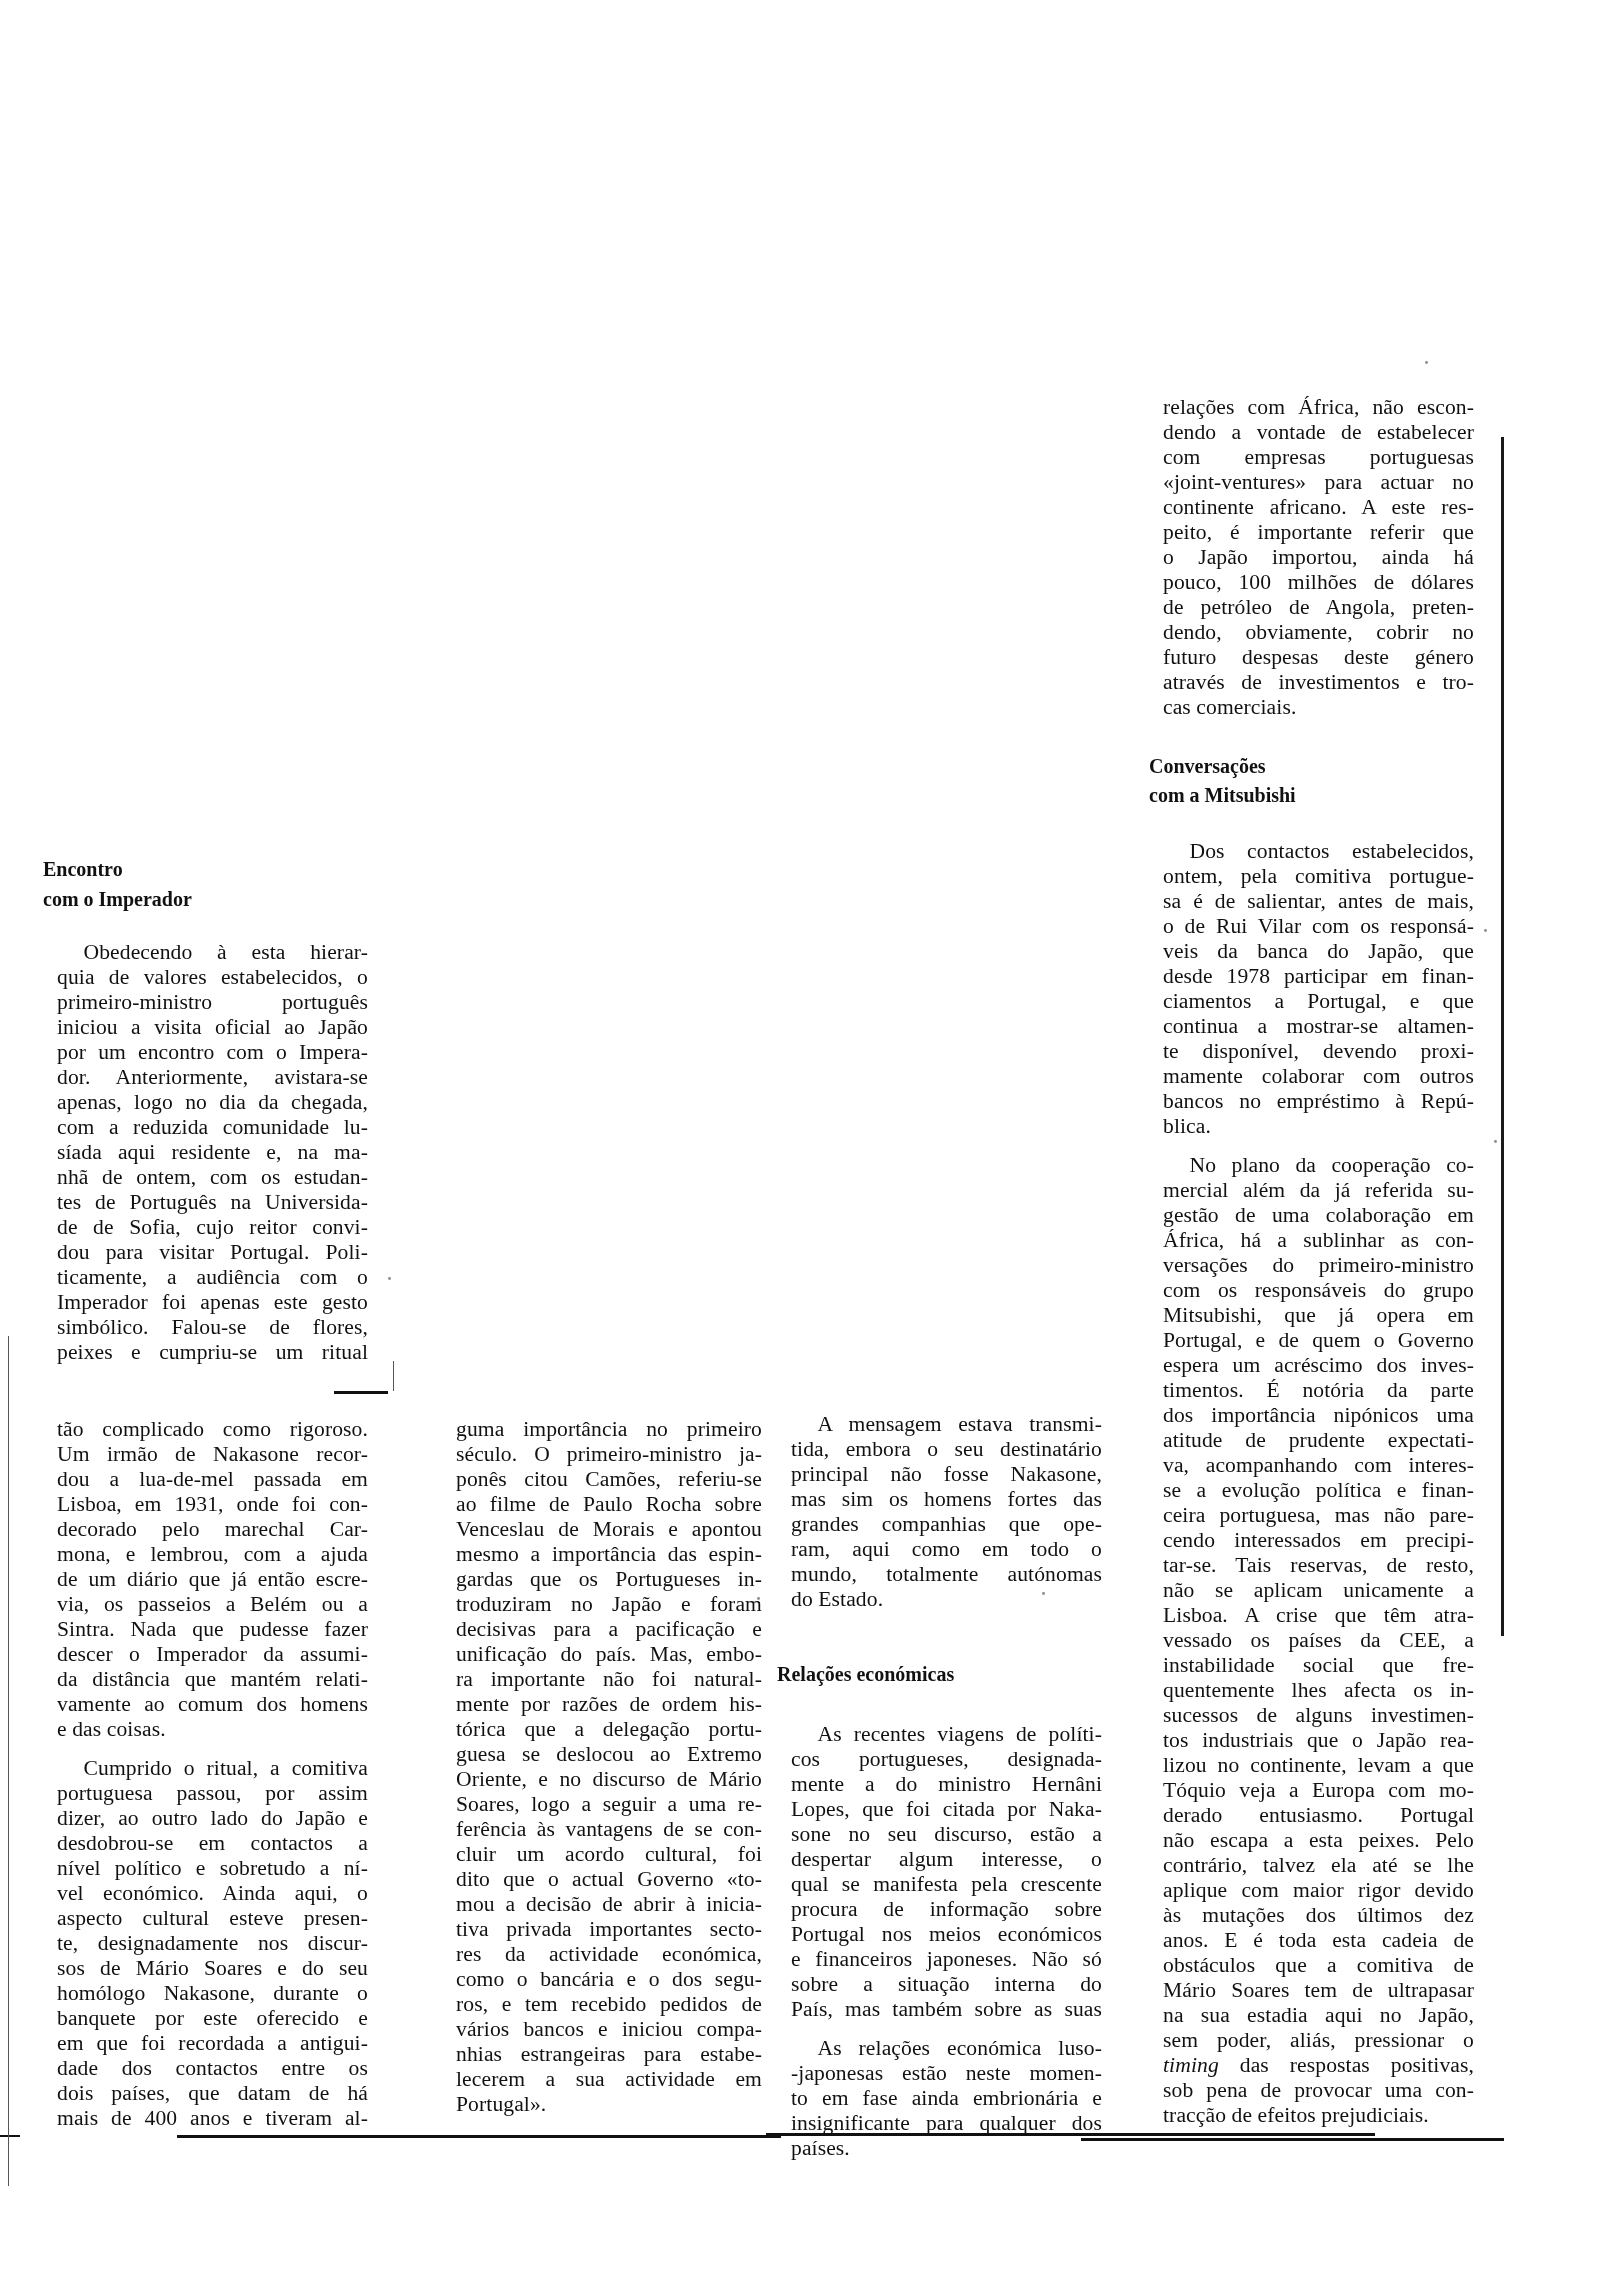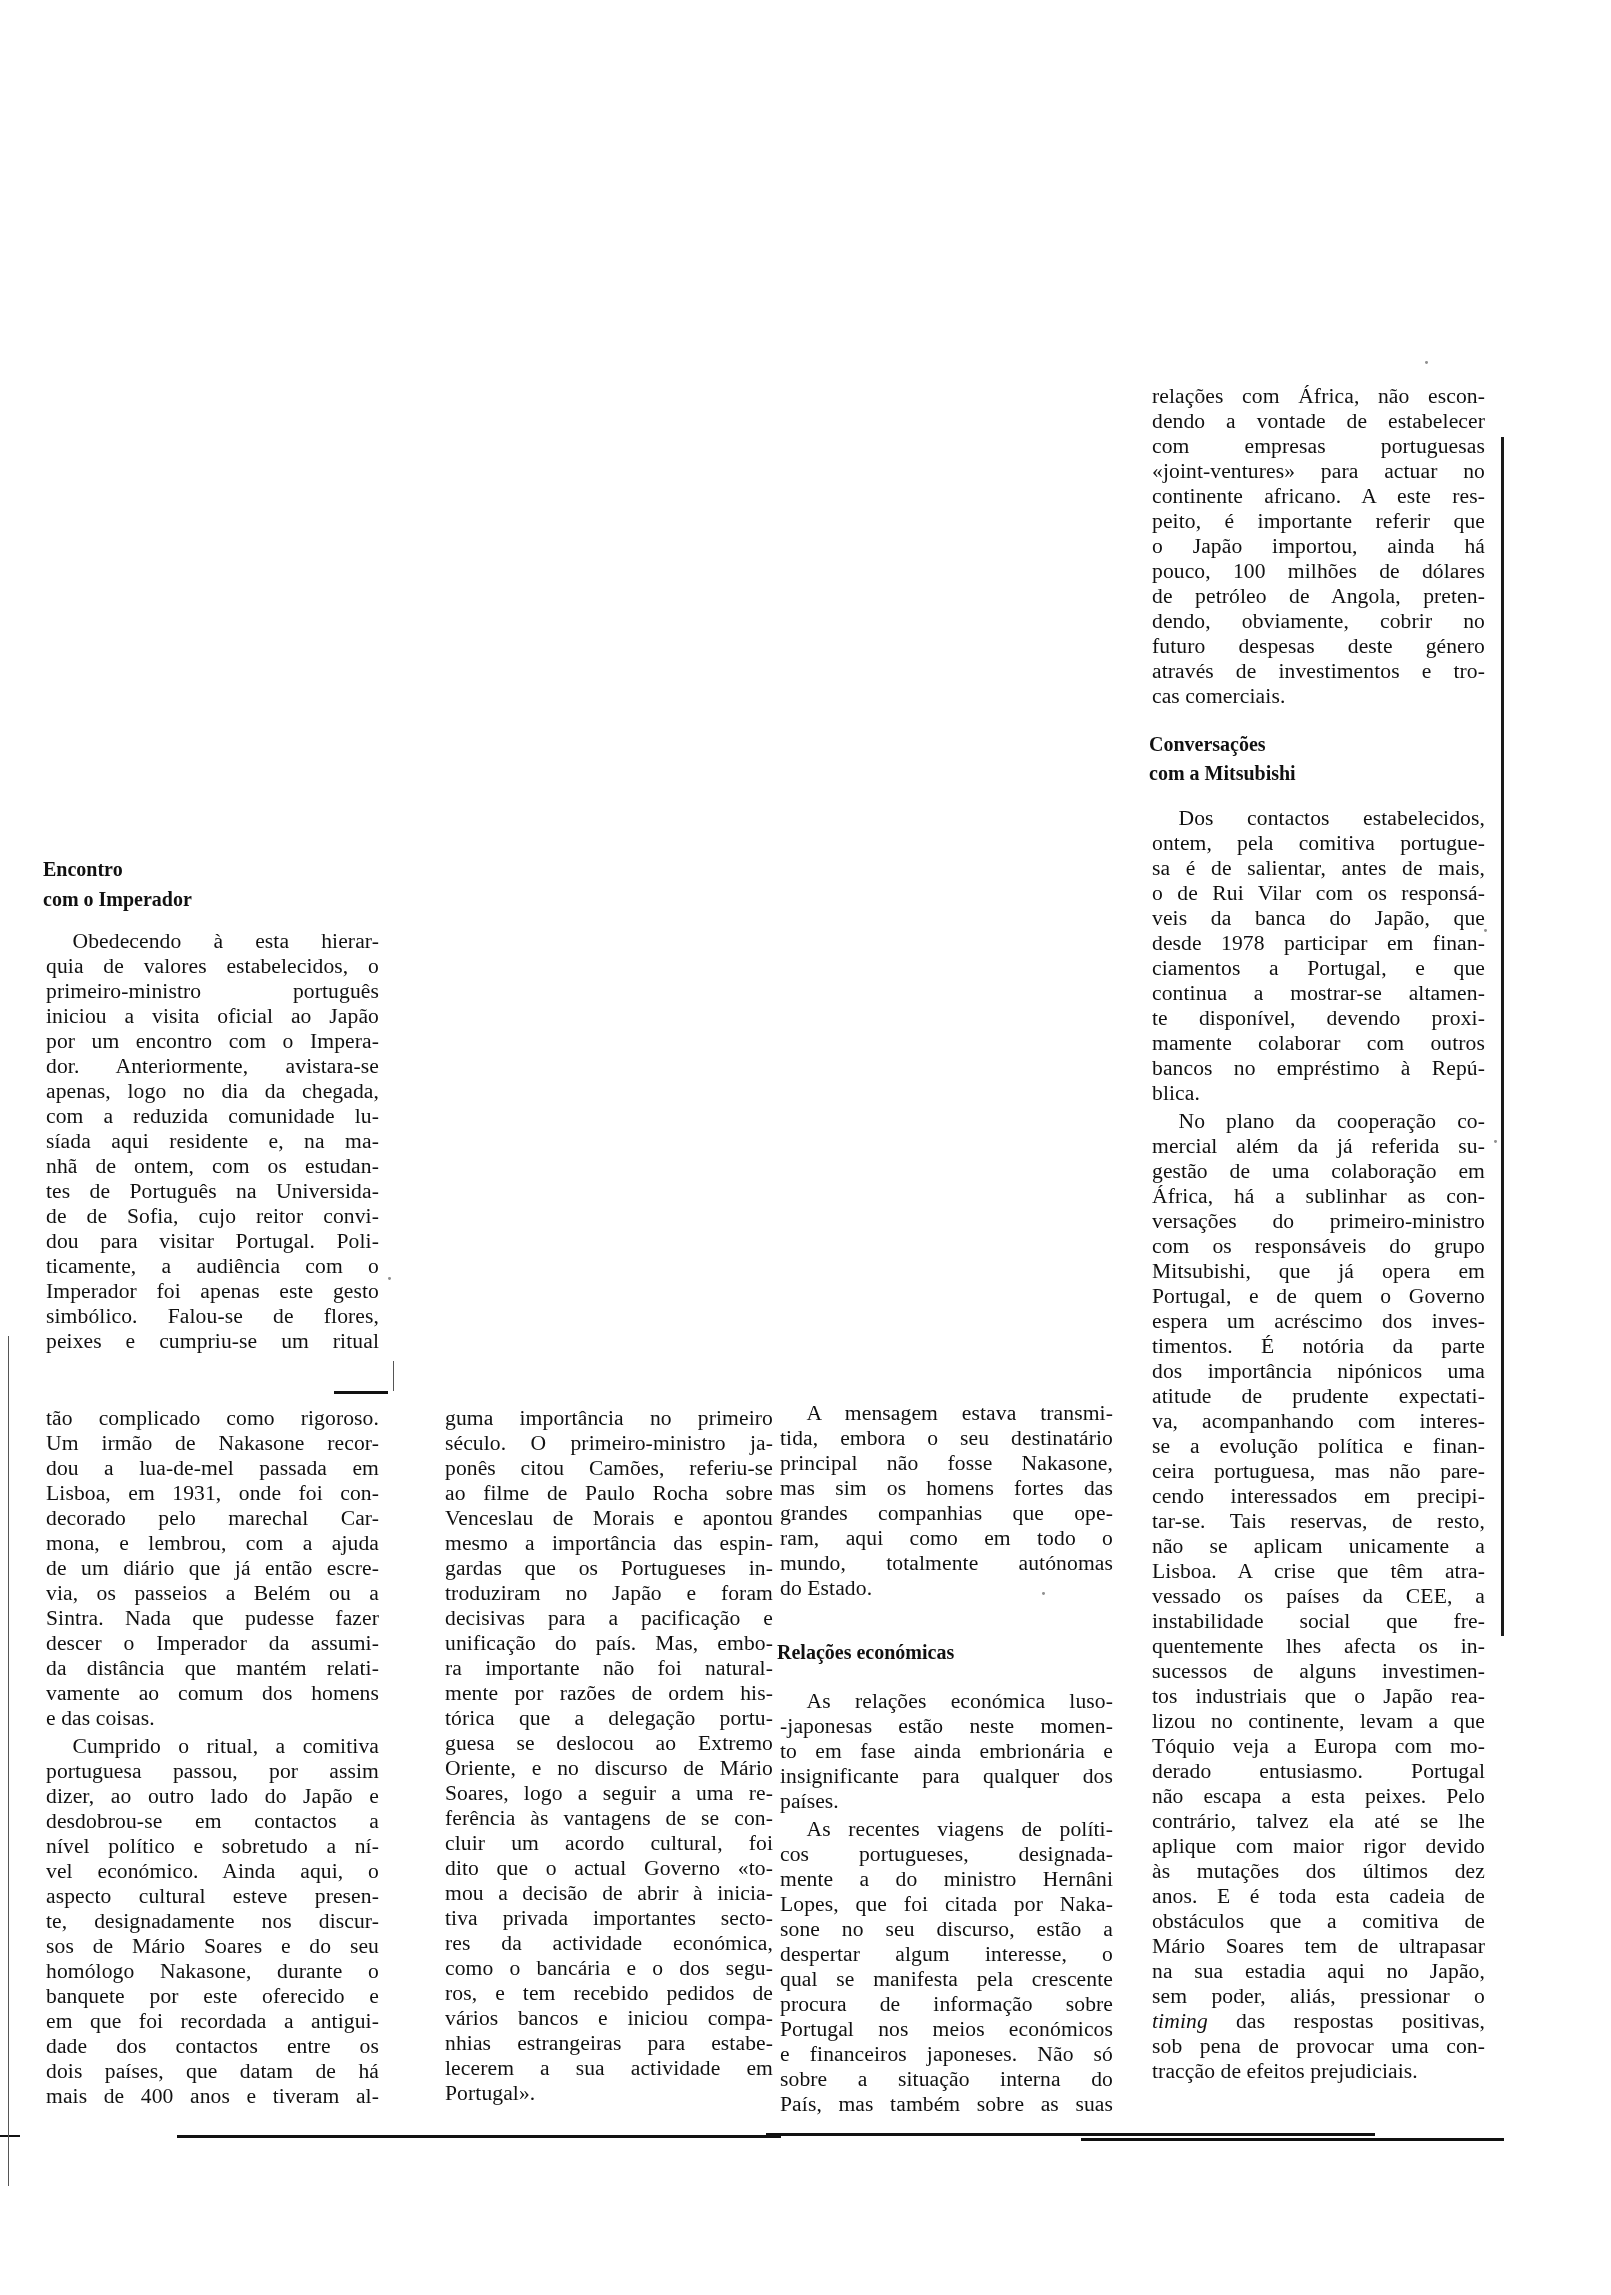--- a/index.html
+++ b/index.html
@@ -8,21 +8,21 @@
     font-family: "Liberation Serif", "DejaVu Serif", serif;
     color: #111111;
   }
   .col {
     position: absolute;
     font-size: 21.6px;
     line-height: 25px;
     text-align: justify;
     letter-spacing: 0.1px;
   }
-  .col p { margin: 3px; }
+  .col p { margin: 14px; }
   .line { display: block; white-space: nowrap; text-align-last: justify; }
   .line.last { text-align-last: left; }
   .indent { padding-left: 26.5px; }
   .head {
     font-weight: bold; font-size: 20px; line-height: 29.5px;
     margin: 0; letter-spacing: 0px;
   }
   .rule { position: absolute; background: #111111; }
   .vrule { position: absolute; width: 2.5px; background: #1a1a1a; }
   .thinv { position: absolute; width: 1px; background: #555555; }
@@ -145,39 +145,39 @@
     <span class="line">ram, aqui como em todo o</span>
     <span class="line">mundo, totalmente autónomas</span>
     <span class="line last">do Estado.</span>
   </p>
   <div style="height:34px"></div>
   <h2 class="head">
     <span class="line last">Relações económicas</span>
   </h2>
   <div style="height:18.7px"></div>
   <p>
-    <span class="line indent">As relações económica luso-</span>
-    <span class="line">-japonesas estão neste momen-</span>
-    <span class="line">to em fase ainda embrionária e</span>
-    <span class="line">insignificante para qualquer dos</span>
-    <span class="line last">países.</span>
-  </p>
-  <p>
     <span class="line indent">As recentes viagens de políti-</span>
     <span class="line">cos portugueses, designada-</span>
     <span class="line">mente a do ministro Hernâni</span>
     <span class="line">Lopes, que foi citada por Naka-</span>
     <span class="line">sone no seu discurso, estão a</span>
     <span class="line">despertar algum interesse, o</span>
     <span class="line">qual se manifesta pela crescente</span>
     <span class="line">procura de informação sobre</span>
     <span class="line">Portugal nos meios económicos</span>
     <span class="line">e financeiros japoneses. Não só</span>
     <span class="line">sobre a situação interna do</span>
     <span class="line">País, mas também sobre as suas</span>
+  </p>
+  <p>
+    <span class="line indent">As relações económica luso-</span>
+    <span class="line">-japonesas estão neste momen-</span>
+    <span class="line">to em fase ainda embrionária e</span>
+    <span class="line">insignificante para qualquer dos</span>
+    <span class="line last">países.</span>
   </p>
 </div>
 
 <div class="col" style="left:1149px;top:381px;width:339px;">
   <p>
     <span class="line">relações com África, não escon-</span>
     <span class="line">dendo a vontade de estabelecer</span>
     <span class="line">com empresas portuguesas</span>
     <span class="line">«joint-ventures» para actuar no</span>
     <span class="line">continente africano. A este res-</span>

